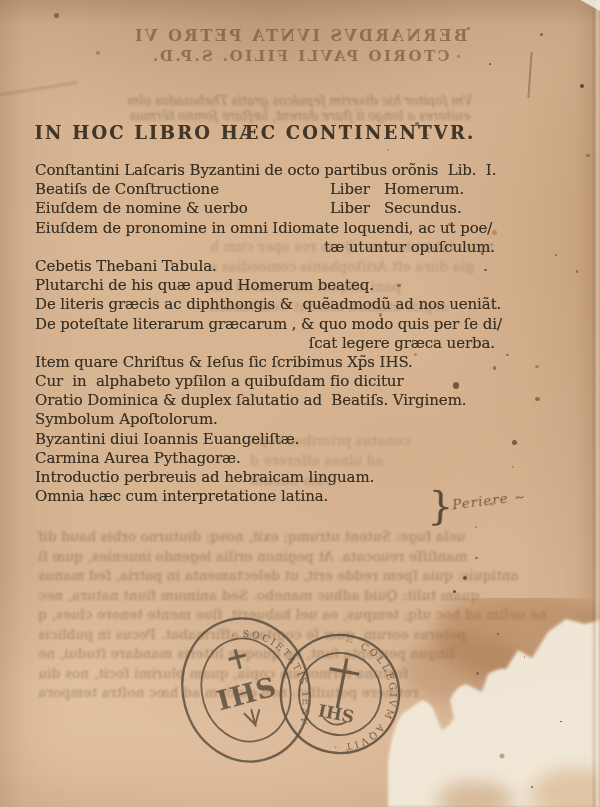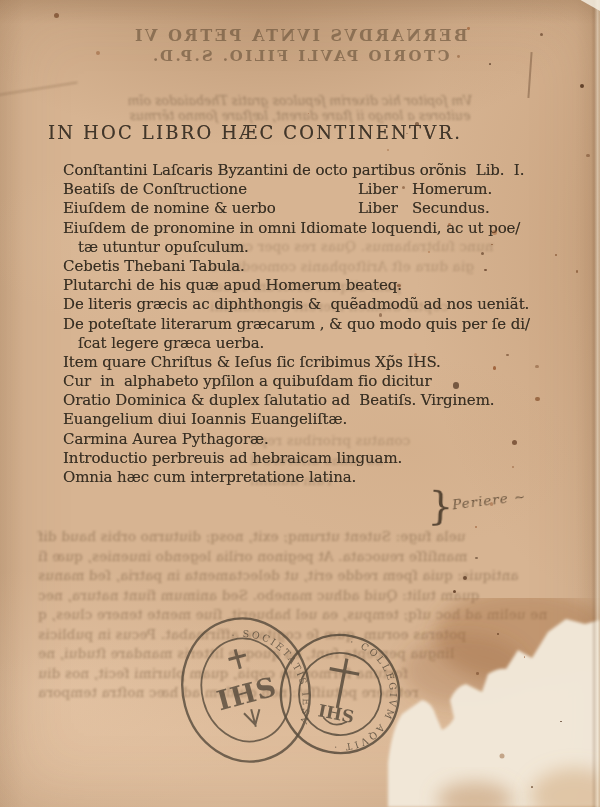--- a/index.html
+++ b/index.html
@@ -23,27 +23,27 @@
     font-weight:bold;font-size:16px;letter-spacing:2.5px;
     color:rgba(104,80,56,.62);filter:blur(.55px);}
   .ghost-line{position:absolute;white-space:pre;font-size:13.5px;
     color:rgba(122,93,64,.55);filter:blur(1.05px);letter-spacing:.2px;}
   .ghost-line.light{color:rgba(128,100,72,.38);filter:blur(1.25px);}
   .ghost-intro{position:absolute;width:100%;text-align:center;font-style:italic;
     font-size:12.5px;color:rgba(112,86,60,.5);filter:blur(.85px);white-space:pre;}
   
   .title{position:absolute;left:30px;top:122px;width:450px;text-align:center;
     font-size:18px;letter-spacing:2.2px;color:#41362a;
-    text-shadow:0 0 .5px rgba(60,48,36,.55);}
+    text-shadow:0 0 .5px rgba(60,48,36,.55);font-weight:bold;}
   .contents{position:absolute;left:35px;top:161px;width:460px;color:#382f23;
     font-size:15px;letter-spacing:-.1px;
-    text-shadow:0 0 .45px rgba(56,47,35,.5);margin-left:28px;}
+    text-shadow:0 0 .45px rgba(56,47,35,.5);}
   .entry{position:relative;height:19.2px;white-space:pre;}
   .entry .right{position:absolute;left:295px;top:0;white-space:pre;}
-  .entry.indent{padding-left:15px;}
+  .entry.indent{padding-left:15px;text-align:right;}
   
   .ms-brace{position:absolute;left:428px;top:482px;font-size:40px;font-weight:300;
     color:rgba(66,52,36,.85);transform:rotate(2deg);filter:blur(.2px);}
   .ms-note{position:absolute;left:452px;top:492px;font-style:italic;font-size:13.5px;
     color:rgba(86,68,48,.8);transform:rotate(-7deg);letter-spacing:1px;filter:blur(.3px);}
   
   .stamps{position:absolute;left:158px;top:608px;filter:blur(.35px);opacity:.88;}
   .stainsvg{position:absolute;left:380px;top:598px;}
   
   .page-edge{position:absolute;top:0;right:0;width:9px;height:100%;z-index:7;
@@ -86,21 +86,22 @@
       <div class="entry"><span>Eiuſdem de pronomine in omni Idiomate loquendi, ac ut poe/</span></div>
       <div class="entry indent"><span>tæ utuntur opuſculum.</span></div>
       <div class="entry"><span>Cebetis Thebani Tabula.</span></div>
       <div class="entry"><span>Plutarchi de his quæ apud Homerum beateq.</span></div>
       <div class="entry"><span>De literis græcis ac diphthongis &amp;  quẽadmodũ ad nos ueniãt.</span></div>
       <div class="entry"><span>De poteſtate literarum græcarum , &amp; quo modo quis per ſe di/</span></div>
       <div class="entry indent"><span>ſcat legere græca uerba.</span></div>
       <div class="entry"><span>Item quare Chriſtus &amp; Ieſus ſic ſcribimus Xp̃s IHS.</span></div>
       <div class="entry"><span>Cur  in  alphabeto ypſilon a quibuſdam fio dicitur</span></div>
       <div class="entry"><span>Oratio Dominica &amp; duplex ſalutatio ad  Beatiſs. Virginem.</span></div>
-      <div class="entry"><span>Euangelium diui Ioannis Euangeliſtæ.</span></div>
+      <div class="entry"><span>Symbolum Apoſtolorum.</span></div>
+      <div class="entry"><span>Byzantini diui Ioannis Euangeliſtæ.</span></div>
       <div class="entry"><span>Carmina Aurea Pythagoræ.</span></div>
       <div class="entry"><span>Introductio perbreuis ad hebraicam linguam.</span></div>
       <div class="entry"><span>Omnia hæc cum interpretatione latina.</span></div>
     </div>
 
   <div class="ms-brace z3">}</div>
   <div class="ms-note z3">Periere ~</div>
 
   <div id="ghost-lower">
       <div class="ghost-line mirror z1 " style="left: 38px; top: 528px;">uela fuge: Sutent utrumq; exit, nosq; diuturno orbis haud dif</div>

